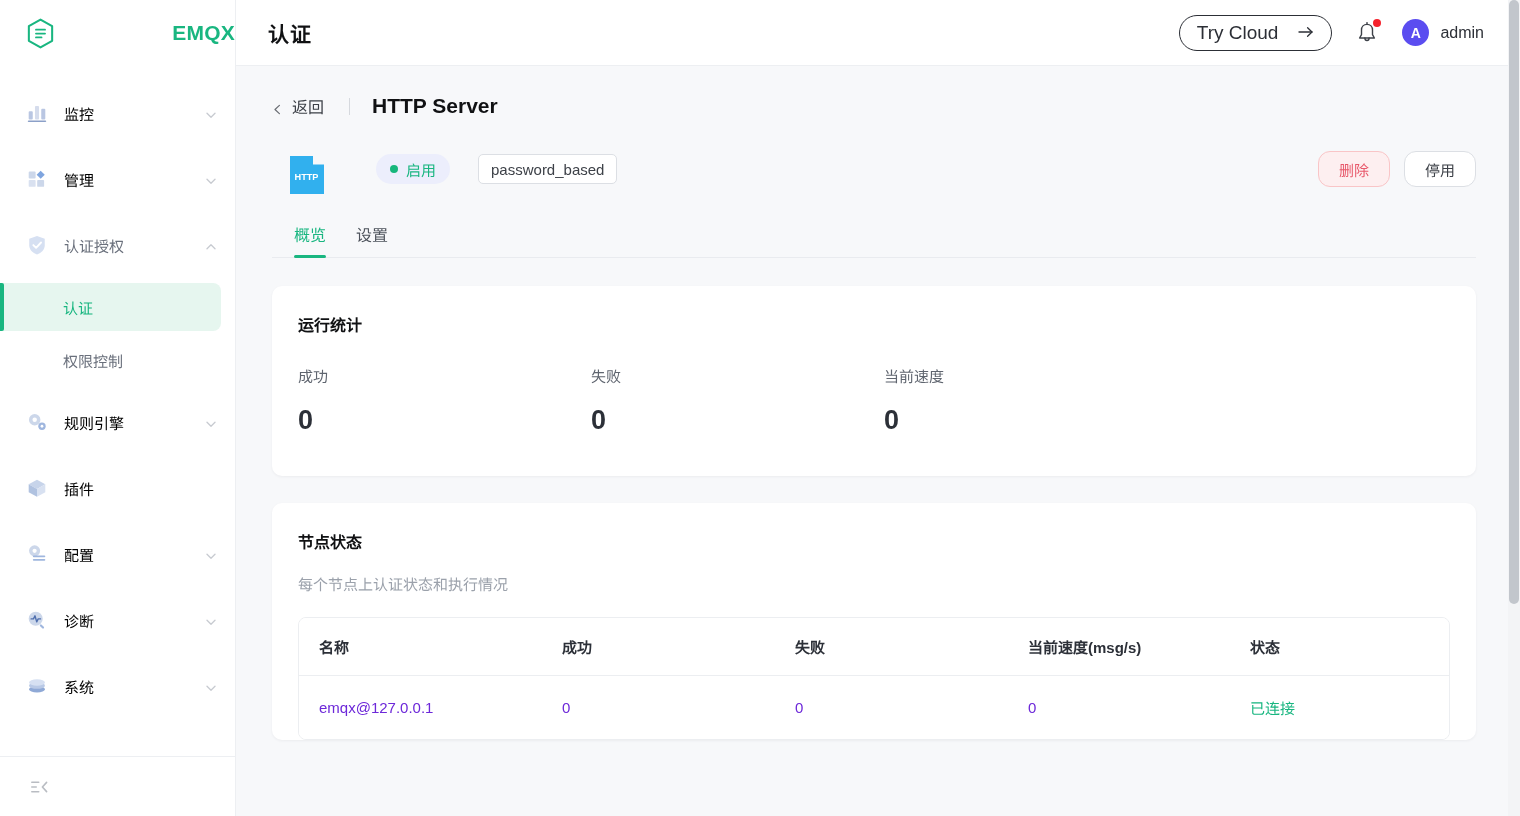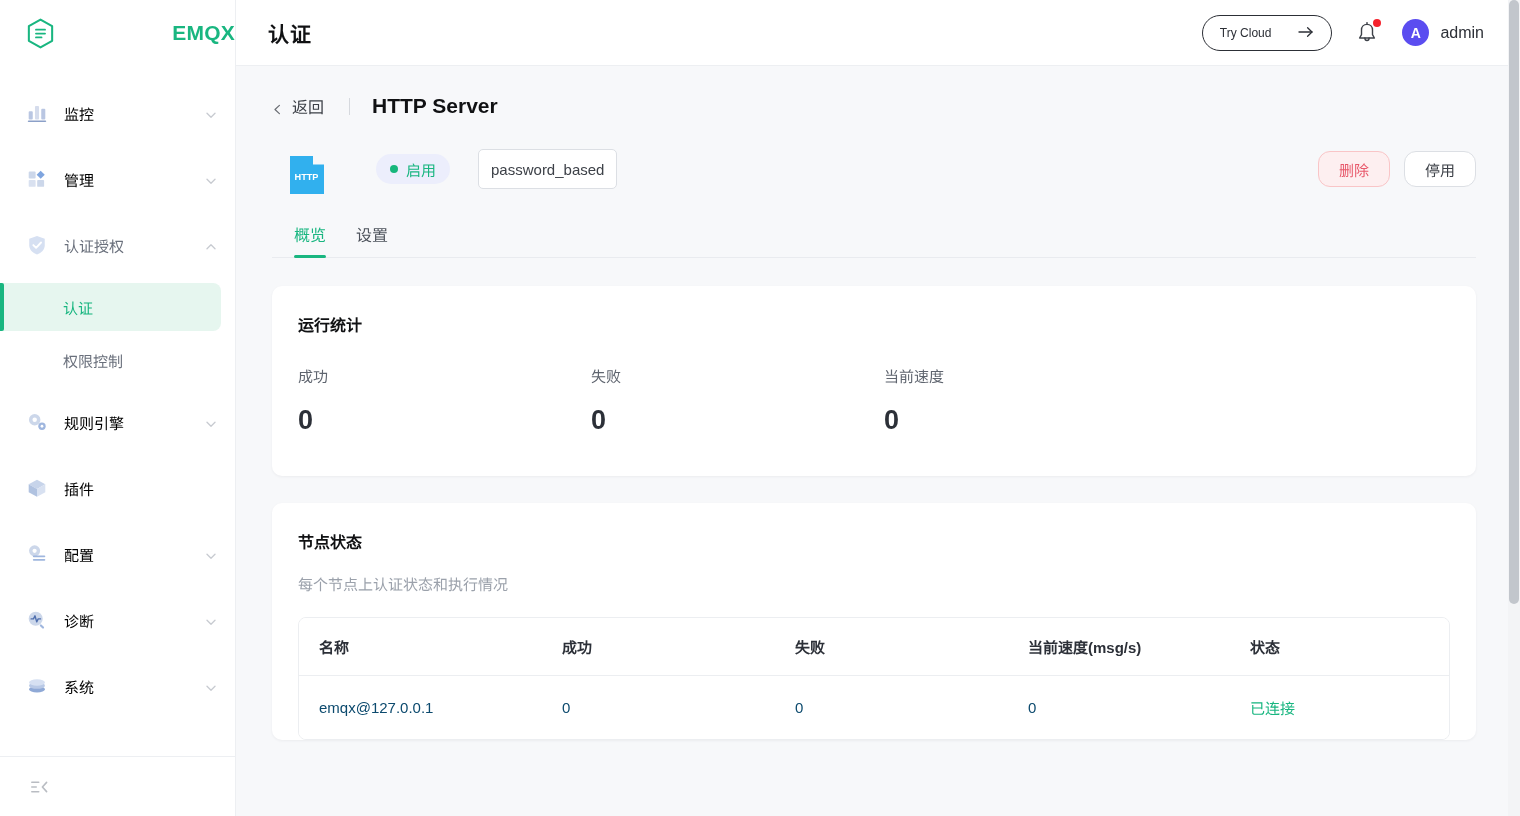--- a/index.html
+++ b/index.html
@@ -68,22 +68,22 @@
     height: 66px; min-height: 66px; background: #ffffff;
     border-bottom: 1px solid #edeff2;
     display: flex; align-items: center;
     padding: 0 36px 0 32px;
   }
   .topbar-title { font-size: 21px; font-weight: 700; color: #101113; letter-spacing: 1px; }
   .topbar-right { margin-left: auto; display: flex; align-items: center; gap: 22px; }
   .try-cloud {
     height: 36px; padding: 0 17px; border: 1px solid #2c2f36;
     border-radius: 18px; background: #fff; cursor: pointer;
-    display: flex; align-items: center; gap: 27px;
-    font-size: 12px; color: #2c2f36; font-weight: 400;
+    display: flex; align-items: center; gap: 20px;
+    font-size: 19px; color: #2c2f36; font-weight: 400;
   }
   .try-cloud .arrow { font-size: 15px; line-height: 1; }
   .bell-wrap { position: relative; width: 26px; height: 26px; cursor: pointer; }
   .bell-dot {
     position: absolute; top: -1px; right: -1px;
     width: 8px; height: 8px; border-radius: 50%; background: #f5222d;
   }
   .user-wrap { display: flex; align-items: center; gap: 11px; cursor: pointer; }
   .avatar {
     width: 27px; height: 27px; border-radius: 50%;
@@ -108,21 +108,21 @@
   .meta-row { display: flex; align-items: center; height: 74px; padding-left: 18px; }
   .http-icon { width: 34px; height: 26px; flex: 0 0 34px; }
   .status-chip {
     margin-left: 52px; height: 30px; padding: 0 14px;
     background: #eceefc; border-radius: 15px;
     display: flex; align-items: center; gap: 8px;
     font-size: 15px; color: #19b680;
   }
   .status-dot { width: 8px; height: 8px; border-radius: 50%; background: #17b67c; }
   .type-tag {
-    margin-left: 28px; height: 40px; padding: 0 12px;
+    margin-left: 28px; height: 30px; padding: 0 12px;
     border: 1px solid #dcdfe4; border-radius: 5px; background: #fff;
     display: flex; align-items: center;
     font-size: 15px; color: #3d4148;
   }
   .meta-actions { margin-left: auto; display: flex; align-items: center; gap: 14px; }
   .btn {
     height: 36px; padding: 0 20px; border-radius: 12px;
     font-size: 15px; cursor: pointer; background: #fff;
     display: flex; align-items: center; justify-content: center;
   }
@@ -163,21 +163,21 @@
     margin-top: 23px; border: 1px solid #eceef1; border-radius: 8px;
     overflow: hidden; margin-bottom: 26px;
   }
   table { width: 100%; border-collapse: collapse; table-layout: fixed; }
   thead th {
     text-align: left; font-size: 15px; font-weight: 700; color: #2c3038;
     padding: 18px 0 18px 20px; background: #fff;
     border-bottom: 1px solid #eceef1;
   }
   tbody td {
-    text-align: left; font-size: 15px; color: #0c4a6e;
+    text-align: left; font-size: 15px; color: #6d28d9;
     padding: 21px 0 21px 20px; background: #fff;
   }
   .col-name { width: 243px; }
   .col-succ { width: 233px; }
   .col-fail { width: 233px; }
   .col-rate { width: 222px; }
   .cell-status { color: #19b680; }
 
   
   .page-scrollbar {

